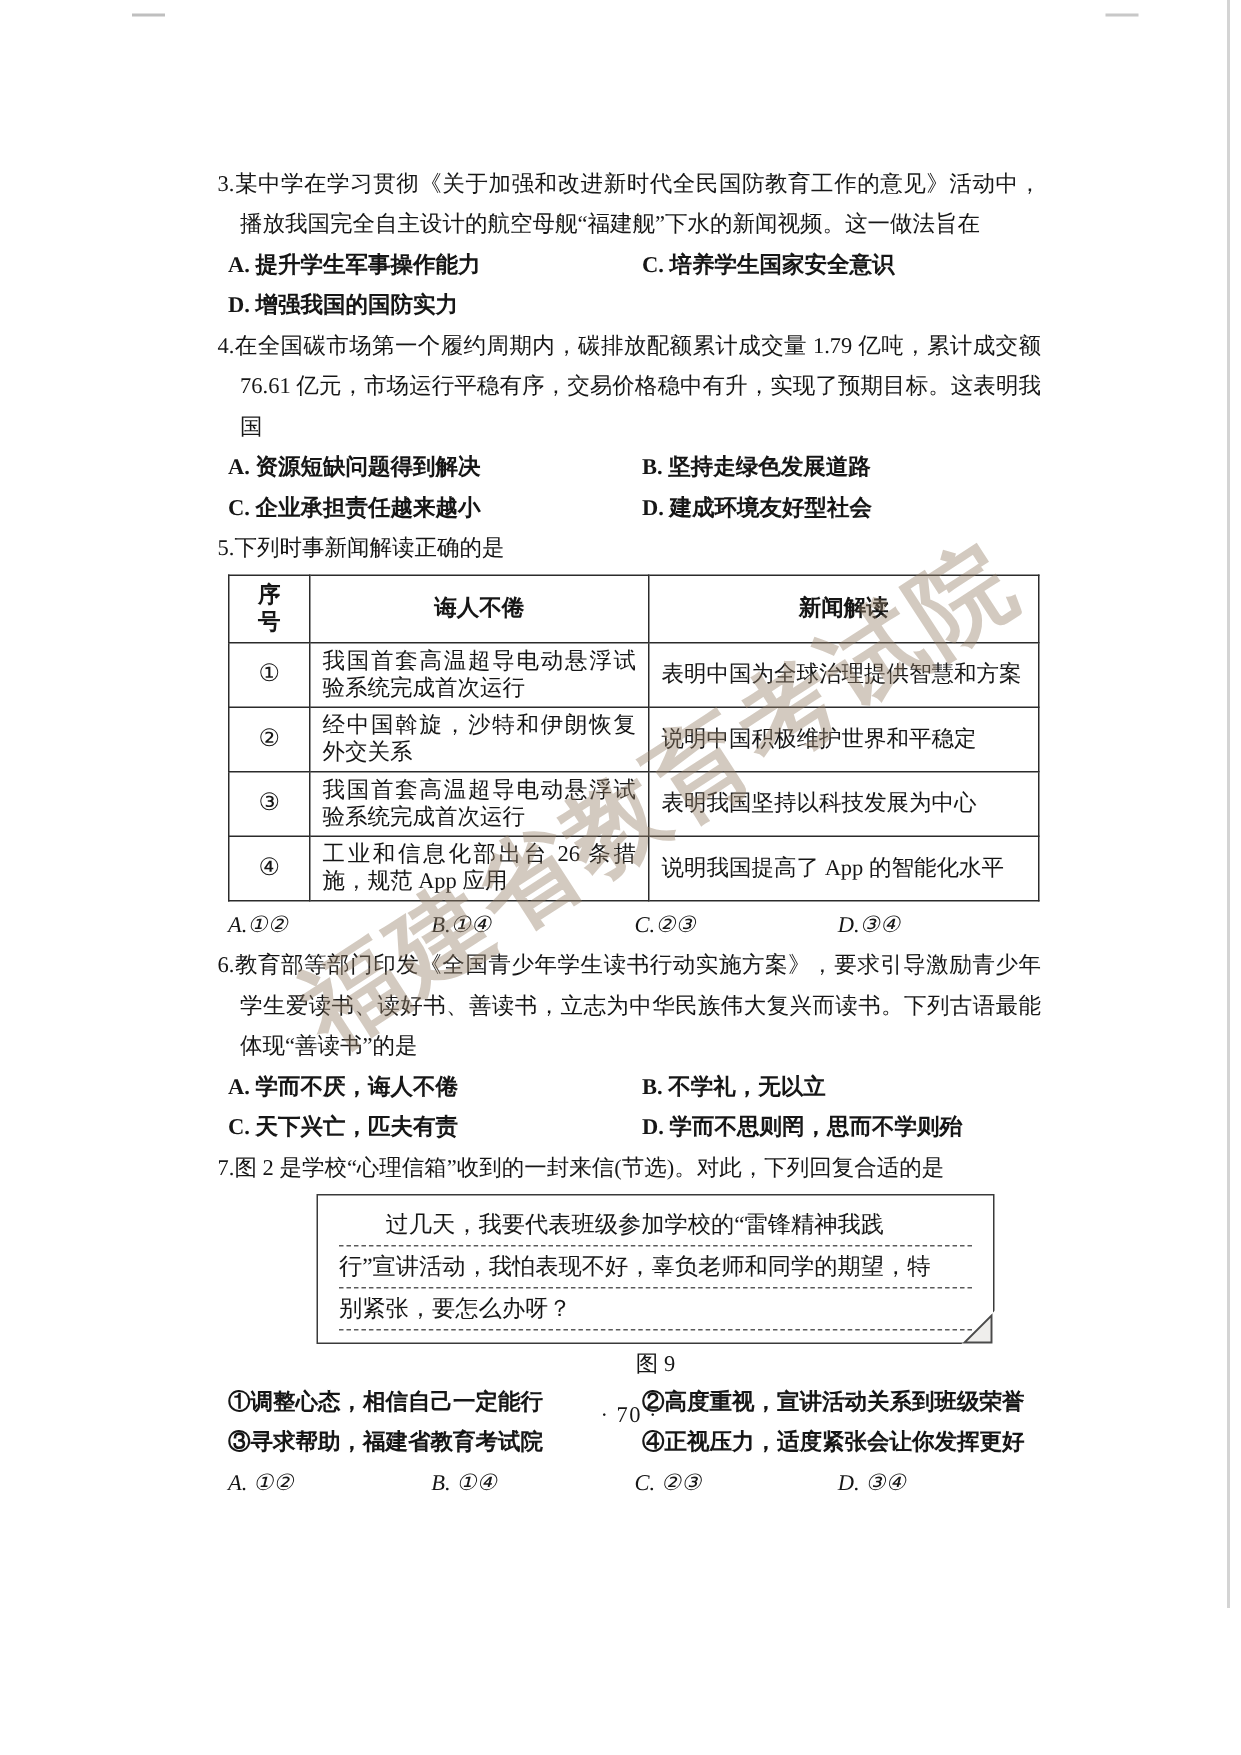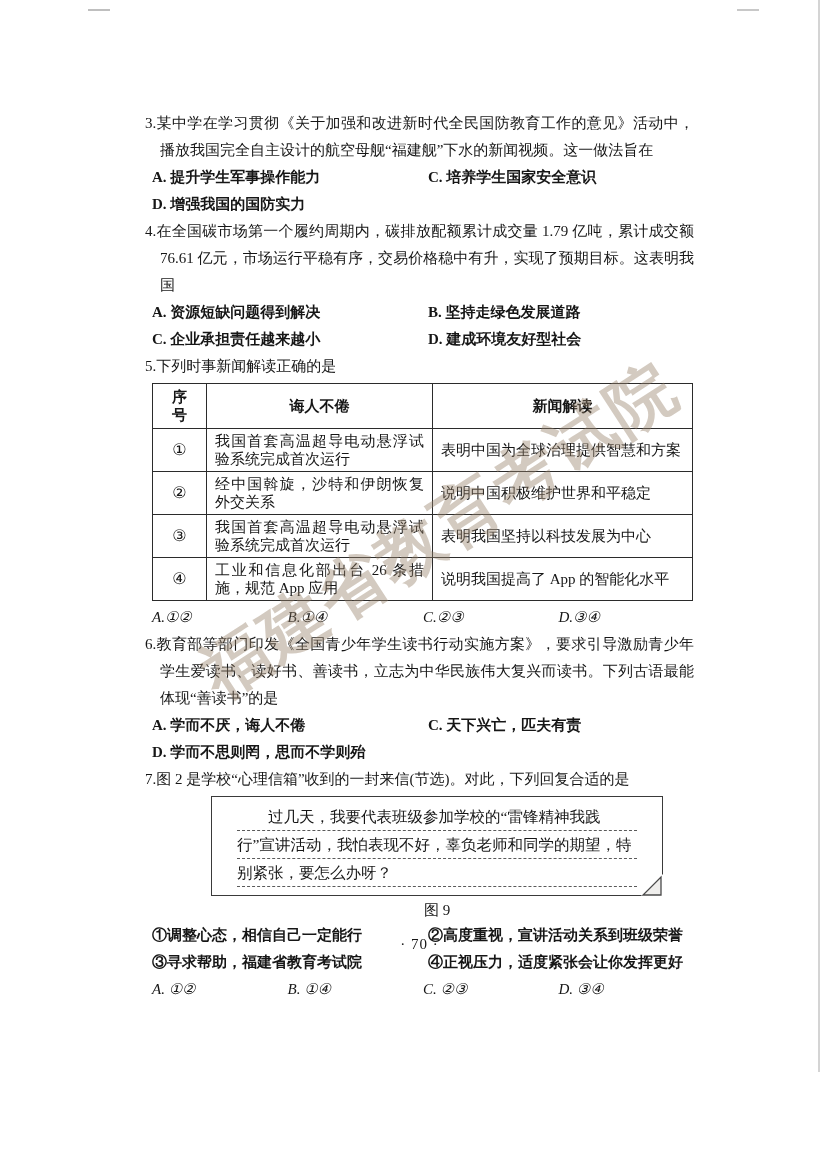--- a/index.html
+++ b/index.html
@@ -35,21 +35,21 @@
     border:1px solid #2b2b2b; font-size:15px; line-height:18px; padding:3px 8px;
     vertical-align:middle;
   }
   .news-table th { text-align:center; font-weight:bold; padding:4px 14px; }
   .news-table td.no { text-align:center; font-size:16px; }
   .col-no { width:54px; } .col-news { width:226px; } .col-read { width:260px; }
 
   .letter-wrap { margin:3px 0 0 66px; width:452px; }
   .letter {
     position:relative; border:1.5px solid #3a3a3a; box-sizing:border-box;
-    width:452px; padding:6px 25px 8px; background:#fff;
+    width:452px; padding:6px 14px 8px; background:#fff;
   }
   .lline {
     font-size:15.5px; line-height:27px; height:27px; white-space:nowrap;
     border-bottom:1px dashed #5a5a5a; overflow:hidden; text-align:left;
   }
   .lline.indent { text-indent:2em; }
   .fold { position:absolute; right:-2px; bottom:-2px; }
   .fig-caption { text-align:center; line-height:24px; font-size:15px; margin-top:2px; }
 
   .page-num {
@@ -131,20 +131,21 @@
         <span>B.①④</span>
         <span>C.②③</span>
         <span>D.③④</span>
       </div>
     </div>
 
     <div class="q">
       <div class="stem">6.教育部等部门印发《全国青少年学生读书行动实施方案》，要求引导激励青少年学生爱读书、读好书、善读书，立志为中华民族伟大复兴而读书。下列古语最能体现“善读书”的是</div>
       <div class="opts2">
         <span>A. 学而不厌，诲人不倦</span>
+        <span>B. 不学礼，无以立</span>
         <span>C. 天下兴亡，匹夫有责</span>
         <span>D. 学而不思则罔，思而不学则殆</span>
       </div>
     </div>
 
     <div class="q">
       <div class="stem">7.图 2 是学校“心理信箱”收到的一封来信(节选)。对此，下列回复合适的是</div>
 
       <div class="letter-wrap">
         <div class="letter">

